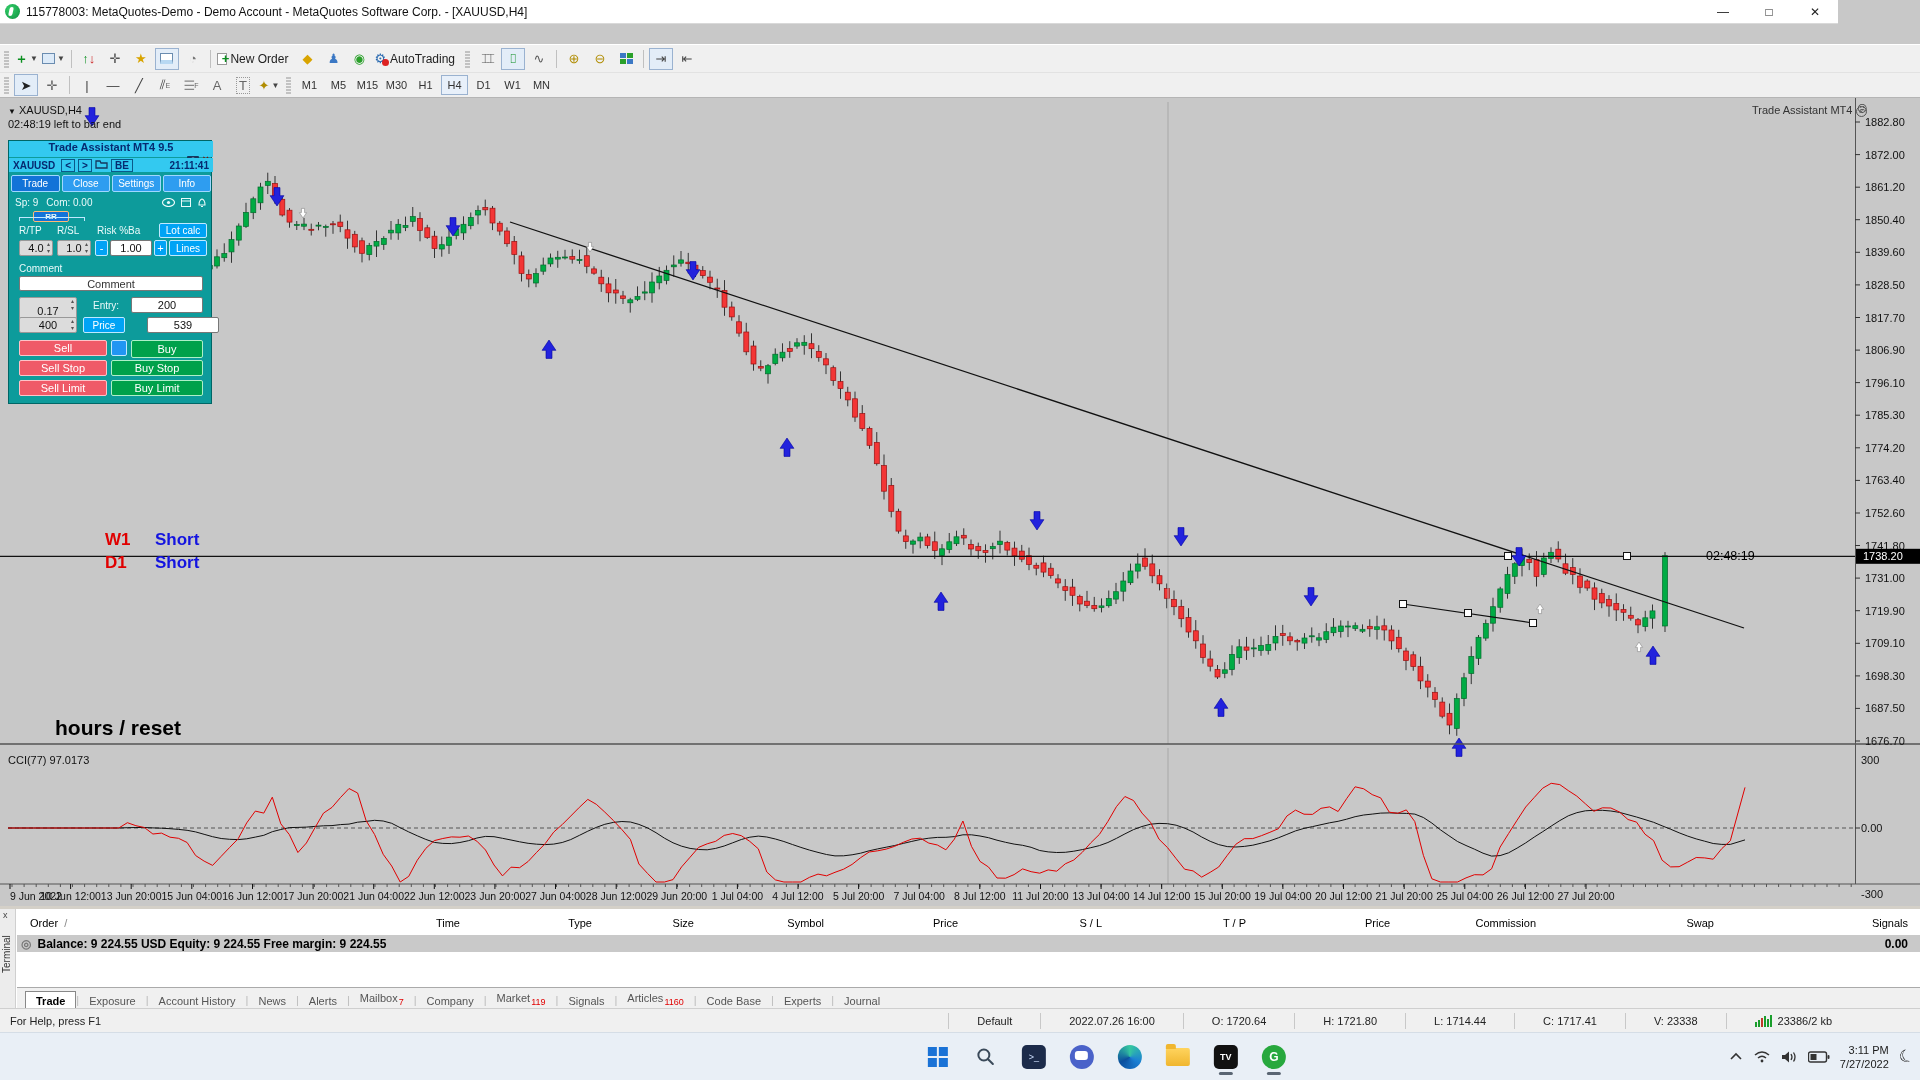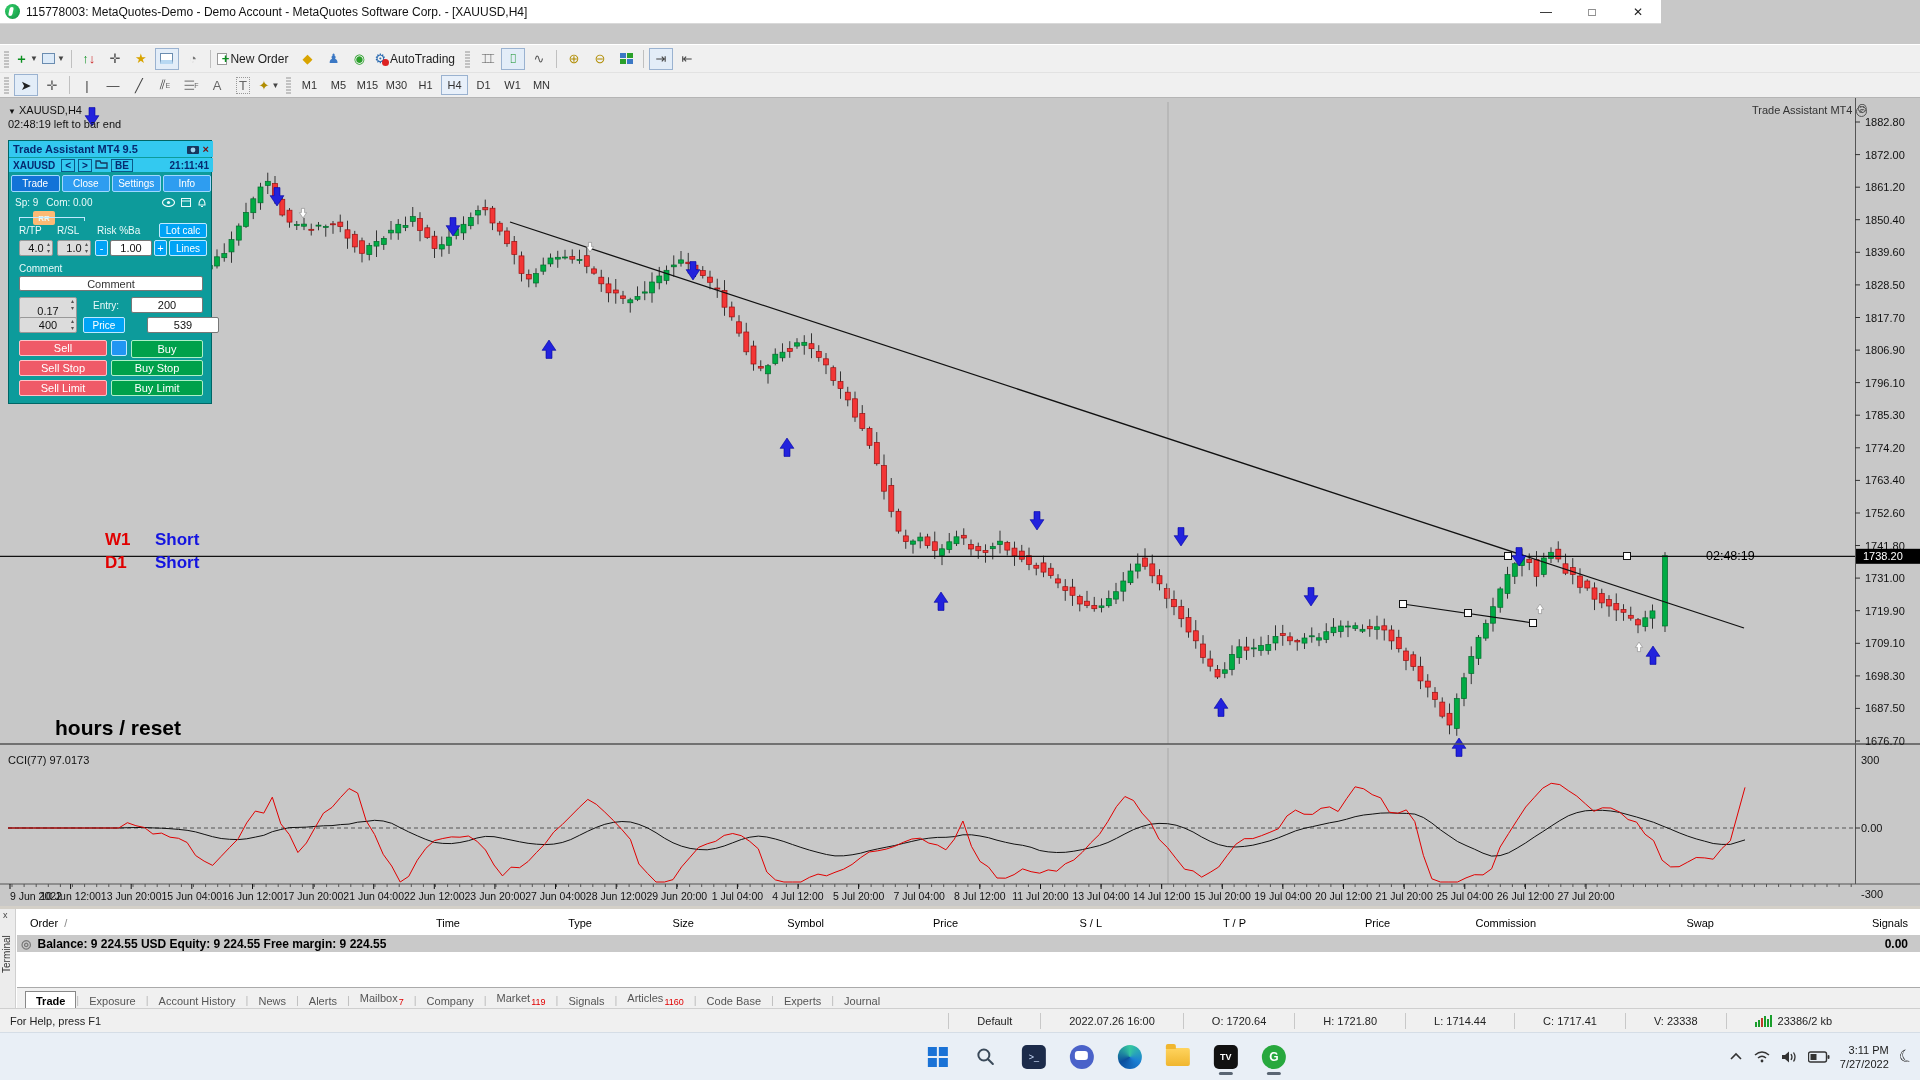--- a/index.html
+++ b/index.html
@@ -1,21 +1,21 @@
 <!DOCTYPE html>
 <html><head>
 <meta charset="utf-8">
 <style>
   * { margin:0; padding:0; box-sizing:border-box; }
   html,body { width:1920px; height:1080px; overflow:hidden; background:#000; }
   #screen { position:relative; width:1920px; height:1080px; font-family:"Liberation Sans",sans-serif; background:#c8c8c8; }
   .abs { position:absolute; white-space:nowrap; }
 
   
-  #titlebar { left:0; top:0; width:1661px; height:24px; background:#ffffff; border-bottom:1px solid #d9d9d9; display:flex; align-items:center; }
+  #titlebar { left:0; top:0; width:1838px; height:24px; background:#ffffff; border-bottom:1px solid #d9d9d9; display:flex; align-items:center; }
   #mt-logo { width:15px; height:15px; border-radius:50%; background:radial-gradient(circle at 35% 35%, #35d06a, #0d8f3f); margin:0 6px 0 5px; position:relative; }
   #mt-logo:after{ content:""; position:absolute; left:4px; top:3px; width:4px; height:9px; background:#fff; border-radius:2px; transform:skewX(-12deg);}
   #title-text { font-size:12px; color:#111; }
   #win-controls { margin-left:auto; display:flex; height:24px; }
   .winbtn { width:46px; height:24px; display:flex; align-items:center; justify-content:center; font-size:12px; color:#222; }
 
   
   #menubar { left:0; top:24px; width:1920px; height:20px; background:#f0f0f0; display:flex; align-items:center; font-size:12px; color:#1a1a1a; }
   .menu-item { padding:2px 10px; }
   #menu-chart-ico { width:14px; height:12px; border:1px solid #7aa0c8; background:linear-gradient(#dff0ff,#b8d8f2); margin:0 6px 0 5px; }
@@ -33,21 +33,21 @@
   .tf.active { border:1px solid #9ab2d0; background:#e8f0fa; }
 
   
   #chart-wrap { left:0; top:98px; width:1920px; height:808px; }
   #chart-svg { position:absolute; left:0; top:0; }
   .ovl { position:absolute; font-size:11px; color:#111; }
 
   
   #ta-panel { left:8px; top:140px; width:204px; height:264px; background:#0d9b9b; border:1px solid #066; font-size:10px; color:#eafafa; }
   .ta-row { position:absolute; left:0; width:204px; }
-  #ta-title { top:0; height:16px; background:#33c9f0; color:#062a70; font-weight:bold; font-size:11px; display:flex; align-items:center; padding:0 4px; }
+  #ta-title { top:0; height:16px; background:#33c9f0; color:#062a70; font-weight:bold; font-size:11px; display:flex; align-items:center; padding:0 4px;flex-direction:column; }
   #ta-sym { top:17px; height:14px; background:#33c9f0; color:#062a70; font-weight:bold; display:flex; align-items:center; padding:0 4px; }
   .ta-tabs { top:34px; height:17px; display:flex; gap:2px; padding:0 2px; }
   .ta-tab { flex:1; background:#2e9df0; border:1px solid #9fd8ff; border-radius:2px; color:#fff; display:flex; align-items:center; justify-content:center; }
   .ta-tab.active { background:#1273d8; }
   .btn-az { background:#00a3f5; border:1px solid #bfe9ff; border-radius:2px; color:#fff; display:flex; align-items:center; justify-content:center; }
   .ta-in { background:#fff; border:1px solid #777; color:#111; display:flex; align-items:center; justify-content:center; }
   .ta-spin { background:#dcdcdc; border:1px solid #999; color:#111; display:flex; align-items:center; justify-content:center; position:relative; }
   .spin-a { position:absolute; right:2px; top:0; font-size:6px; color:#555; line-height:7px; }
   .bb { position:absolute; border-radius:2px; display:flex; align-items:center; justify-content:center; font-size:11px; }
   .sellc { background:#ef5a68; color:#fff; border:1px solid #ffc2c8; }
@@ -1014,21 +1014,21 @@
         <svg width="10" height="10" viewBox="0 0 10 10">
             <rect x="0.5" y="1.5" width="9" height="8" fill="none" stroke="#eafafa"></rect>
             <line x1="0.5" y1="4" x2="9.5" y2="4" stroke="#eafafa"></line>
           </svg>
         <svg width="10" height="11" viewBox="0 0 10 11">
             <path d="M2 8 q0-5 3-6 q3 1 3 6 z" fill="none" stroke="#eafafa" stroke-width="1.1"></path>
             <line x1="4" y1="9.5" x2="6" y2="9.5" stroke="#eafafa"></line>
           </svg>
       </span>
     </div>
-    <div class="bb" style="left:24px;top:70px;width:22px;height:11px;background:#1273d8;border:7px solid #fdba74;font-size:8px;font-weight:bold;">RR</div>
+    <div class="bb" style="left:24px;top:70px;width:36px;height:11px;background:#1273d8;border:1px solid #fdba74;font-size:8px;font-weight:bold;">RR</div>
     <div class="abs" style="left:10px;top:76px;width:66px;height:4px;border:1px solid #bfe9ff;border-bottom:none;"></div>
     <div class="ta-row" style="top:84px;height:12px;display:flex;padding:0 10px;gap:0;">
       <span style="width:38px;">R/TP</span>
       <span style="width:40px;">R/SL</span>
       <span>Risk %Ba</span>
     </div>
     <div class="bb btn-az" style="left:150px;top:82px;width:48px;height:15px;font-size:10px;">Lot calc</div>
     <div class="ta-spin bb" style="left:10px;top:99px;width:34px;height:16px;">
         <span>4.0</span>
         <span class="spin-a">▴<br>▾</span>

